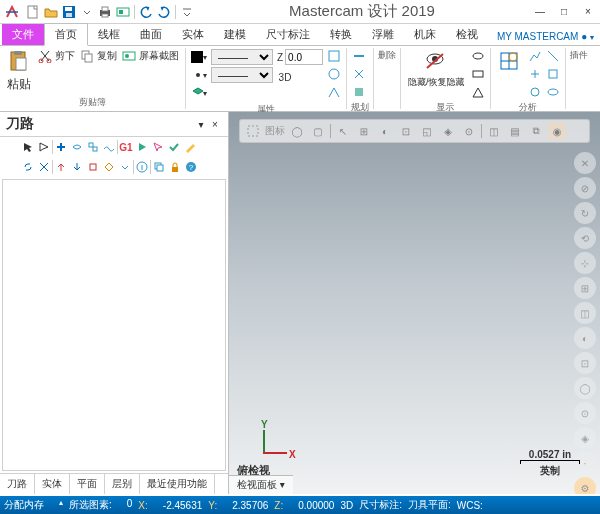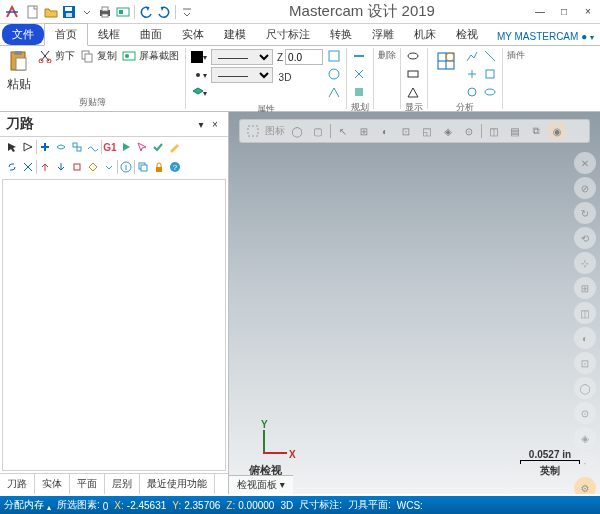--- a/index.html
+++ b/index.html
@@ -6,21 +6,21 @@
   body { width: 600px; height: 514px; background: #fff; overflow: hidden; font-size: 10px; color: #333; position: relative; }
   
   .titlebar { height: 24px; display: flex; align-items: center; border-bottom: 1px solid #d0d0d0; background: #fff; }
   .app-icon { width: 16px; height: 16px; margin: 0 4px; display: flex; align-items: center; justify-content: center; color: #e63946; font-weight: bold; font-size: 12px; }
   .qat-btn { width: 18px; height: 18px; display: flex; align-items: center; justify-content: center; cursor: pointer; }
   .title-text { flex: 1; text-align: center; font-size: 15px; color: #555; }
   .win-btn { width: 24px; height: 20px; display: flex; align-items: center; justify-content: center; cursor: pointer; font-size: 10px; }
   
   .ribbon-tabs { height: 22px; display: flex; align-items: flex-end; border-bottom: 1px solid #c0c0c0; background: #fff; padding-left: 2px; }
   .tab { padding: 3px 10px; cursor: pointer; font-size: 11px; }
-  .tab.file { background: #1d4ed8; color: #fff; border-radius: 9px; }
+  .tab.file { background: #d946ef; color: #fff; }
   .tab.active { border: 1px solid #c0c0c0; border-bottom: 1px solid #fff; background: #fff; margin-bottom: -1px; }
   .tab-right { margin-left: auto; padding: 3px 6px; color: #0068b7; font-size: 10px; }
   
   .ribbon-content { height: 66px; display: flex; border-bottom: 1px solid #c0c0c0; background: #fff; padding: 2px 0; }
   .ribbon-group { display: flex; flex-direction: column; border-right: 1px solid #d8d8d8; padding: 0 4px; }
   .group-body { flex: 1; display: flex; align-items: flex-start; gap: 2px; }
   .group-label { text-align: center; font-size: 9px; color: #666; padding-top: 1px; }
   .big-btn { display: flex; flex-direction: column; align-items: center; padding: 2px 3px; cursor: pointer; }
   .big-btn .icon { width: 24px; height: 24px; }
   .big-btn .lbl { font-size: 12px; margin-top: 2px; }
@@ -31,21 +31,21 @@
   .prop-col { display: flex; flex-direction: column; gap: 2px; padding: 1px; }
   .icon-stack { display: flex; flex-direction: column; gap: 2px; }
   .mini-icon { width: 16px; height: 16px; display: flex; align-items: center; justify-content: center; cursor: pointer; }
   
   .workspace { display: flex; height: 382px; }
   
   .left-panel { width: 229px; display: flex; flex-direction: column; border-right: 1px solid #c0c0c0; }
   .panel-header { display: flex; align-items: center; padding: 3px 6px; border-bottom: 1px solid #d0d0d0; }
   .panel-title { font-size: 14px; font-weight: bold; flex: 1; }
   .panel-ctrl { width: 14px; height: 14px; cursor: pointer; display: flex; align-items: center; justify-content: center; }
-  .toolbar { display: flex; align-items: center; padding: 2px 4px; flex-wrap: wrap; }
+  .toolbar { display: flex; align-items: center; padding: 2px 20px; flex-wrap: wrap; }
   .tb-btn { width: 16px; height: 16px; display: flex; align-items: center; justify-content: center; cursor: pointer; font-size: 10px; }
   .tb-sep { width: 1px; height: 14px; background: #ccc; }
   .tree-area { flex: 1; background: #fff; border: 1px solid #d0d0d0; margin: 2px; }
   .bottom-tabs { display: flex; border-top: 1px solid #d0d0d0; }
   .btab { padding: 3px 7px; cursor: pointer; font-size: 10px; border-right: 1px solid #d0d0d0; }
   
   .viewport { flex: 1; position: relative; overflow: hidden; background: linear-gradient(to bottom, #8f9ba5 0%, #c2cad0 45%, #f0f2f3 100%); }
   .vp-toolbar { position: absolute; top: 7px; left: 10px; right: 10px; height: 24px; background: rgba(230,232,234,0.85); border: 1px solid rgba(180,180,180,0.6); border-radius: 3px; display: flex; align-items: center; padding: 0 4px; gap: 3px; }
   .vp-tb-btn { width: 18px; height: 18px; display: flex; align-items: center; justify-content: center; cursor: pointer; opacity: 0.55; }
   
@@ -55,25 +55,25 @@
   
   .axis { position: absolute; bottom: 40px; left: 34px; }
   .axis-line-y { position: absolute; width: 2px; height: 24px; background: #2e7d32; bottom: 0; left: 0; }
   .axis-line-x { position: absolute; height: 2px; width: 24px; background: #c62828; bottom: 0; left: 0; }
   .axis-lbl { position: absolute; font-size: 10px; font-weight: bold; }
   .axis-lbl.ly { color: #2e7d32; bottom: 24px; left: -2px; }
   .axis-lbl.lx { color: #c62828; bottom: -6px; left: 26px; }
   
   .scale-info { position: absolute; bottom: 16px; right: 20px; text-align: center; font-size: 10px; font-weight: bold; }
   .scale-bar { width: 60px; border-top: 1px solid #000; border-left: 1px solid #000; border-right: 1px solid #000; height: 4px; margin: 0 auto; }
-  .view-label { position: absolute; bottom: 16px; left: 20px; font-size: 11px; font-weight: bold; }
+  .view-label { position: absolute; bottom: 16px; left: 8px; font-size: 11px; font-weight: bold; }
   .vp-btab { position: absolute; bottom: 0; left: 0; padding: 2px 8px; font-size: 10px; background: rgba(255,255,255,0.6); border-top: 1px solid #bbb; cursor: pointer; }
   
   .statusbar { position: absolute; bottom: 0; left: 0; right: 0; height: 18px; background: linear-gradient(#0078c8,#005da1); color: #fff; display: flex; align-items: center; font-size: 10px; padding: 0 4px; gap: 6px; }
-  .status-seg { display: flex; align-items: flex-end; gap: 3px; }
+  .status-seg { display: flex; align-items: flex-start; gap: 15px; }
   .status-seg .lbl { color: #ffd27a; }
   .caret { font-size: 8px; }
   
   svg { display: block; }
 </style>
 </head>
 <body>
 
 <div class="titlebar">
   <div class="app-icon">
@@ -274,20 +274,28 @@
     </div>
     <div class="group-label">规划</div>
   </div>
 
   <div class="ribbon-group">
     <div class="group-label">删除</div>
   </div>
 
   <div class="ribbon-group">
     <div class="group-body">
+      <div class="big-btn">
+        <svg class="icon" width="22" height="22">
+            <ellipse cx="11" cy="9" rx="8" ry="5" fill="none" stroke="#333"></ellipse>
+            <circle cx="11" cy="9" r="3" fill="#333"></circle>
+            <path d="M3 18 L19 4" stroke="#c33" stroke-width="2"></path>
+          </svg>
+        <span class="lbl" style="font-size:9px">隐藏/恢复隐藏</span>
+      </div>
       <div class="icon-stack">
         <div class="mini-icon">
             <svg width="14" height="14">
               <ellipse cx="7" cy="7" rx="5" ry="3" fill="none" stroke="#333"></ellipse>
             </svg>
           </div>
         <div class="mini-icon">
             <svg width="14" height="14">
               <rect x="2" y="4" width="10" height="6" fill="none" stroke="#333"></rect>
             </svg>

